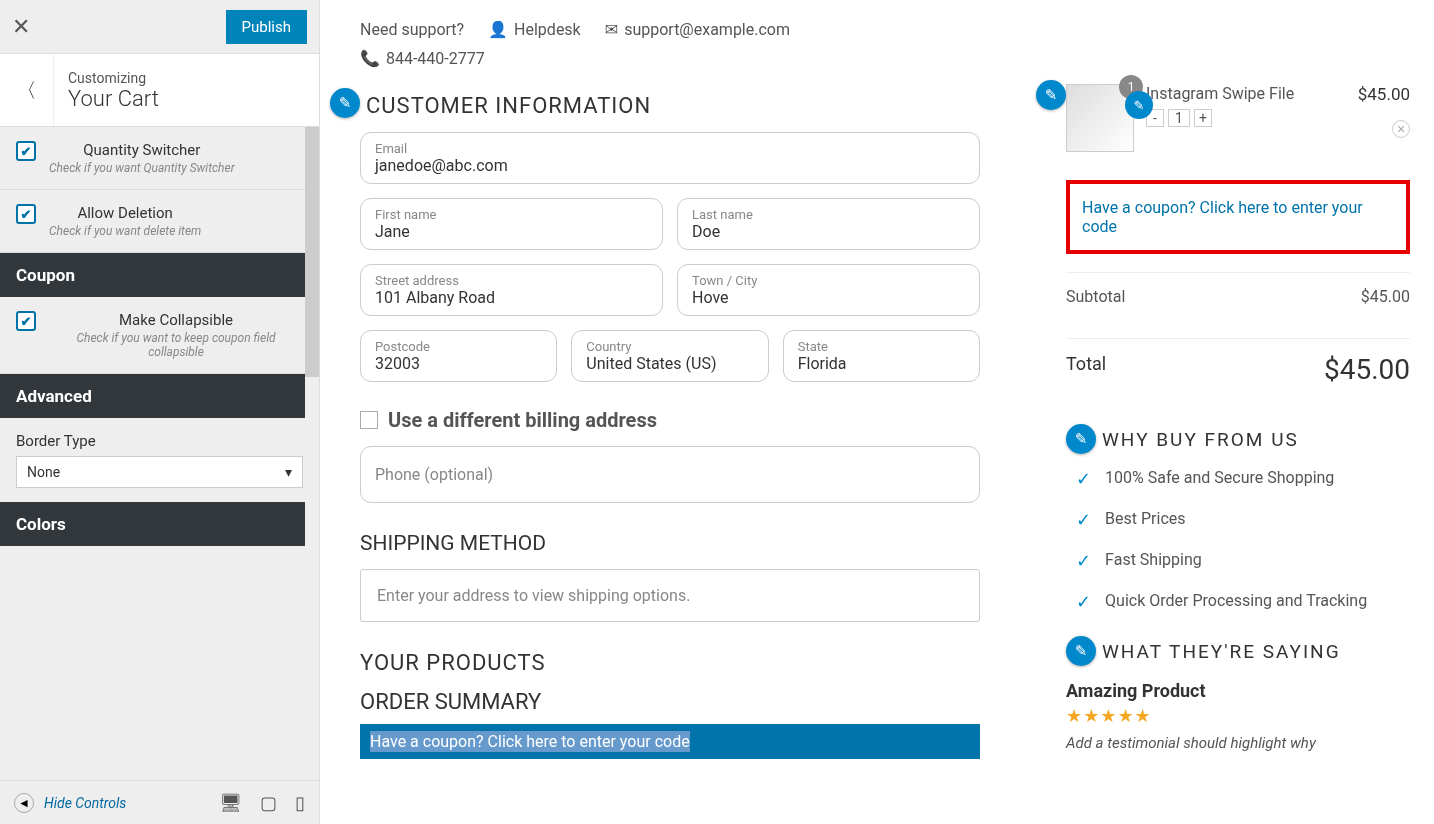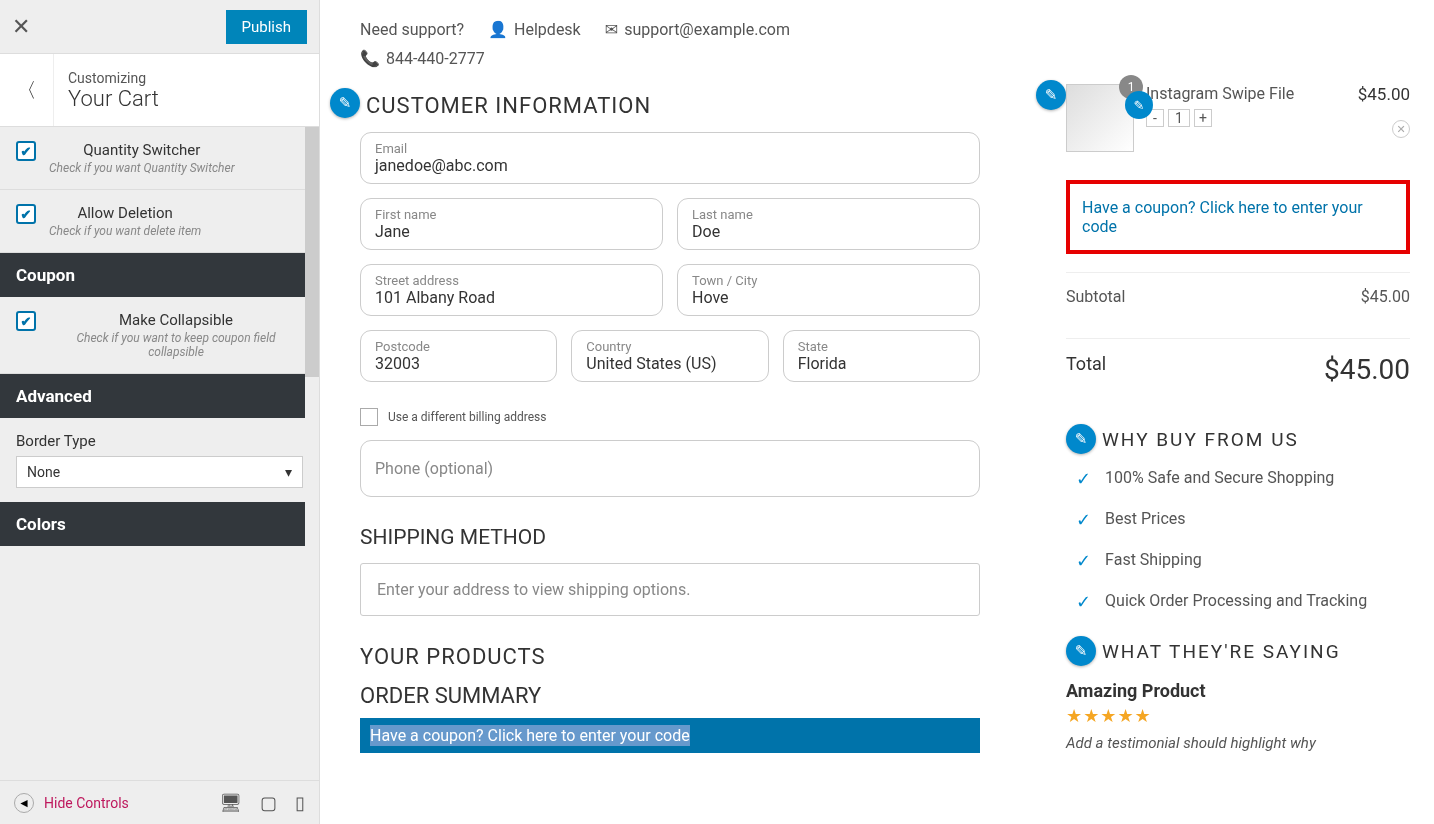--- a/index.html
+++ b/index.html
@@ -22,21 +22,21 @@
 .cb.checked::before { content: "✔"; color: #0073aa; font-size: 13px; font-weight: bold; }
 .cb.empty { border: 3px solid #0073aa; }
 .opt-label { font-size: 15px; color: #333; }
 .opt-desc { font-size: 12px; color: #888; font-style: italic; margin-top: 2px; }
 .section-dark { background: #32373c; color: #fff; padding: 12px 16px; font-size: 17px; font-weight: bold; }
 .highlight-red { border: 4px solid #e60000; }
 .select-block { padding: 14px 16px; }
 .select-label { font-size: 15px; color: #333; margin-bottom: 6px; }
 .select-box { width: 100%; border: 1px solid #ccc; background: #fff; padding: 7px 10px; font-size: 14px; color: #333; display: flex; justify-content: space-between; align-items: center; }
 .footer-bar { height: 44px; border-top: 1px solid #ddd; display: flex; align-items: center; padding: 0 14px; gap: 10px; background: #eee; }
-.footer-bar .hide-label { color: #be185d; font-size: 14px; }
+.footer-bar .hide-label { color: #0369a1; font-size: 14px; font-style: italic; }
 .footer-icons { margin-left: auto; display: flex; gap: 18px; color: #555; font-size: 18px; }
 
 .preview { flex: 1; background: #fff; display: flex; overflow: hidden; }
 .preview-main { flex: 1; padding: 20px 30px 0 40px; overflow-y: auto; }
 .preview-side { width: 380px; padding: 20px 24px 0 12px; }
 .support-row { color: #555; font-size: 16px; margin-bottom: 10px; display: flex; flex-wrap: wrap; gap: 24px; align-items: center; }
 .support-item { display: inline-flex; align-items: center; gap: 6px; color: #555; }
 .section-title-row { display: flex; align-items: center; gap: 6px; margin-top: 24px; }
 .edit-badge { width: 30px; height: 30px; border-radius: 50%; background: #0088cc; display: flex; align-items: center; justify-content: center; color: #fff; font-size: 15px; box-shadow: 0 1px 3px rgba(0,0,0,0.3); }
 .section-heading { font-size: 22px; letter-spacing: 1px; color: #333; font-weight: 400; }
@@ -217,21 +217,21 @@
             <div class="field-label">Country</div>
             <div class="field-value">United States (US)</div>
           </div>
         <div class="field">
             <div class="field-label">State</div>
             <div class="field-value">Florida</div>
           </div>
       </div>
       <div class="cb-row">
         <div class="cb-sq"></div>
-        <span style="color:#555;font-size:12px;">Use a different billing address</span>
+        <span style="color:#555;font-size:20px;font-weight:bold;">Use a different billing address</span>
       </div>
       <div class="form-row">
           <div class="field empty-phone">Phone (optional)</div>
         </div>
     </div>
 
     <div class="sub-heading">SHIPPING METHOD</div>
     <div class="shipping-box">Enter your address to view shipping options.</div>
 
     <div class="prod-heading">YOUR PRODUCTS</div>

